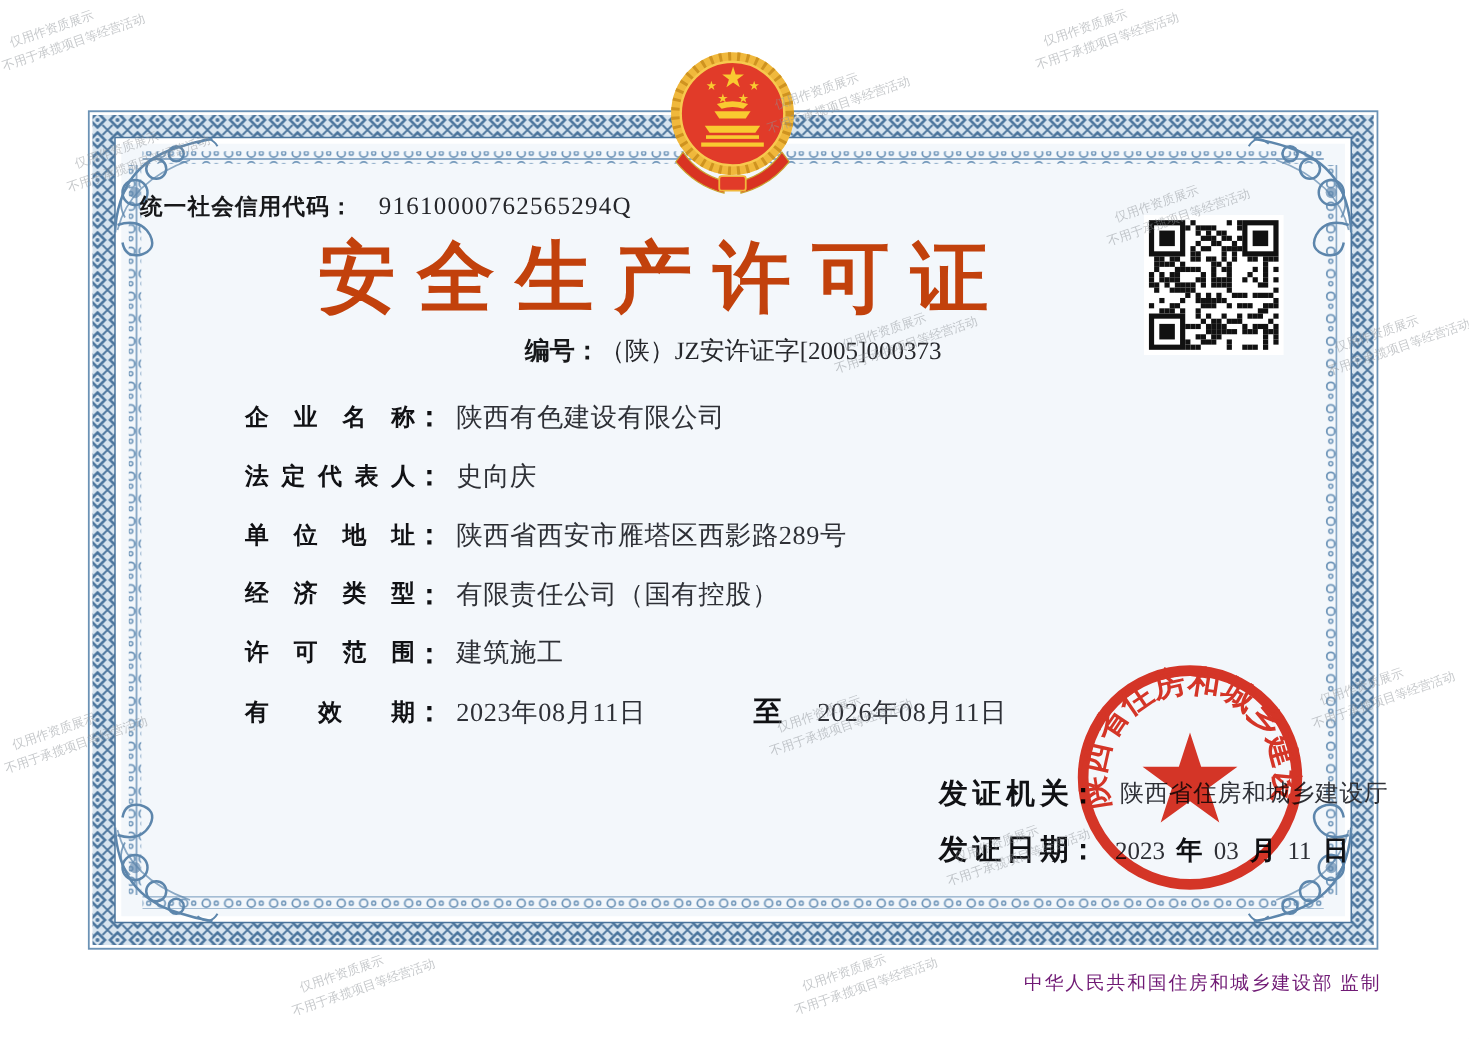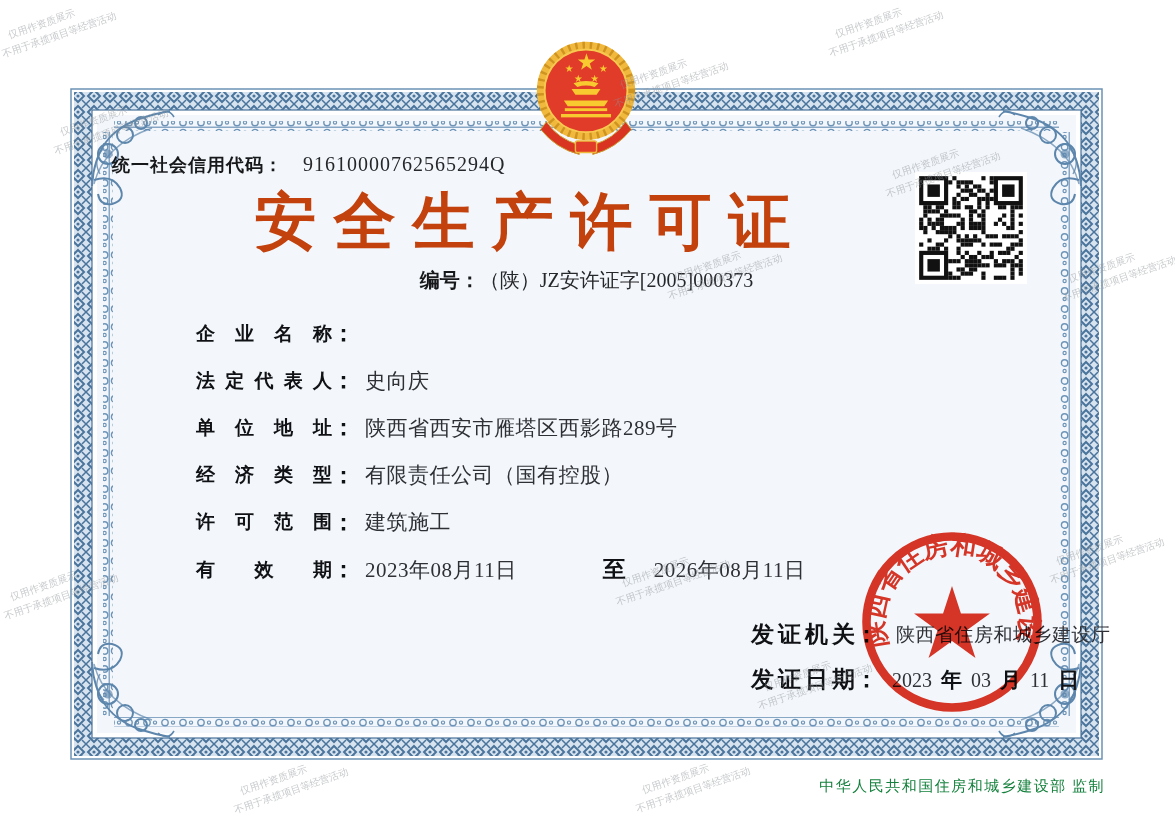--- a/index.html
+++ b/index.html
@@ -47,21 +47,21 @@
   .ivalue { font-family:"Liberation Serif","DejaVu Serif",serif; font-size:19px; color:#2e3036; margin-left:18px; letter-spacing:0.5px; }
   .date-parts { margin-left:14px; display:flex; align-items:baseline; }
   .dp { margin-right:9px; }
   .dp.num { font-family:"Liberation Serif","DejaVu Serif",serif; font-size:20px; color:#2e3036; }
   .dp.cjk { font-size:21px; font-weight:700; color:#101114; }
 
   .seal { position:absolute; left:857px; top:527px; z-index:6; mix-blend-mode:multiply; opacity:.92; }
 
   .producer {
     position:absolute; left:70px; top:777px; width:1035px; z-index:3; text-align:right;
-    font-family:"Liberation Serif","DejaVu Serif",serif; font-size:15px; color:#15803d; letter-spacing:1.5px;
+    font-family:"Liberation Serif","DejaVu Serif",serif; font-size:15px; color:#701a75; letter-spacing:1.5px;
   }
 
   .wm {
     position:absolute; transform:rotate(-19deg); transform-origin:0 0;
     color:#8e9398; opacity:.5; font-size:10px; line-height:1.55; white-space:nowrap; z-index:7;
   }
   .wm .l2 { margin-left:-12px; }
 </style>
 </head>
 <body>
@@ -384,20 +384,21 @@
   </svg>
 
   <div class="serial">
     <span class="s-label">编号：</span><span class="s-value">（陕）JZ安许证字[2005]000373</span>
   </div>
 
   <div class="fields">
     <div class="row">
       <span class="flabel">企业名称</span>
         <span class="colon">：</span>
+      <span class="fvalue">陕西有色建设有限公司</span>
     </div>
     <div class="row">
       <span class="flabel">法定代表人</span>
         <span class="colon">：</span>
       <span class="fvalue">史向庆</span>
     </div>
     <div class="row">
       <span class="flabel">单位地址</span>
         <span class="colon">：</span>
       <span class="fvalue">陕西省西安市雁塔区西影路289号</span>

